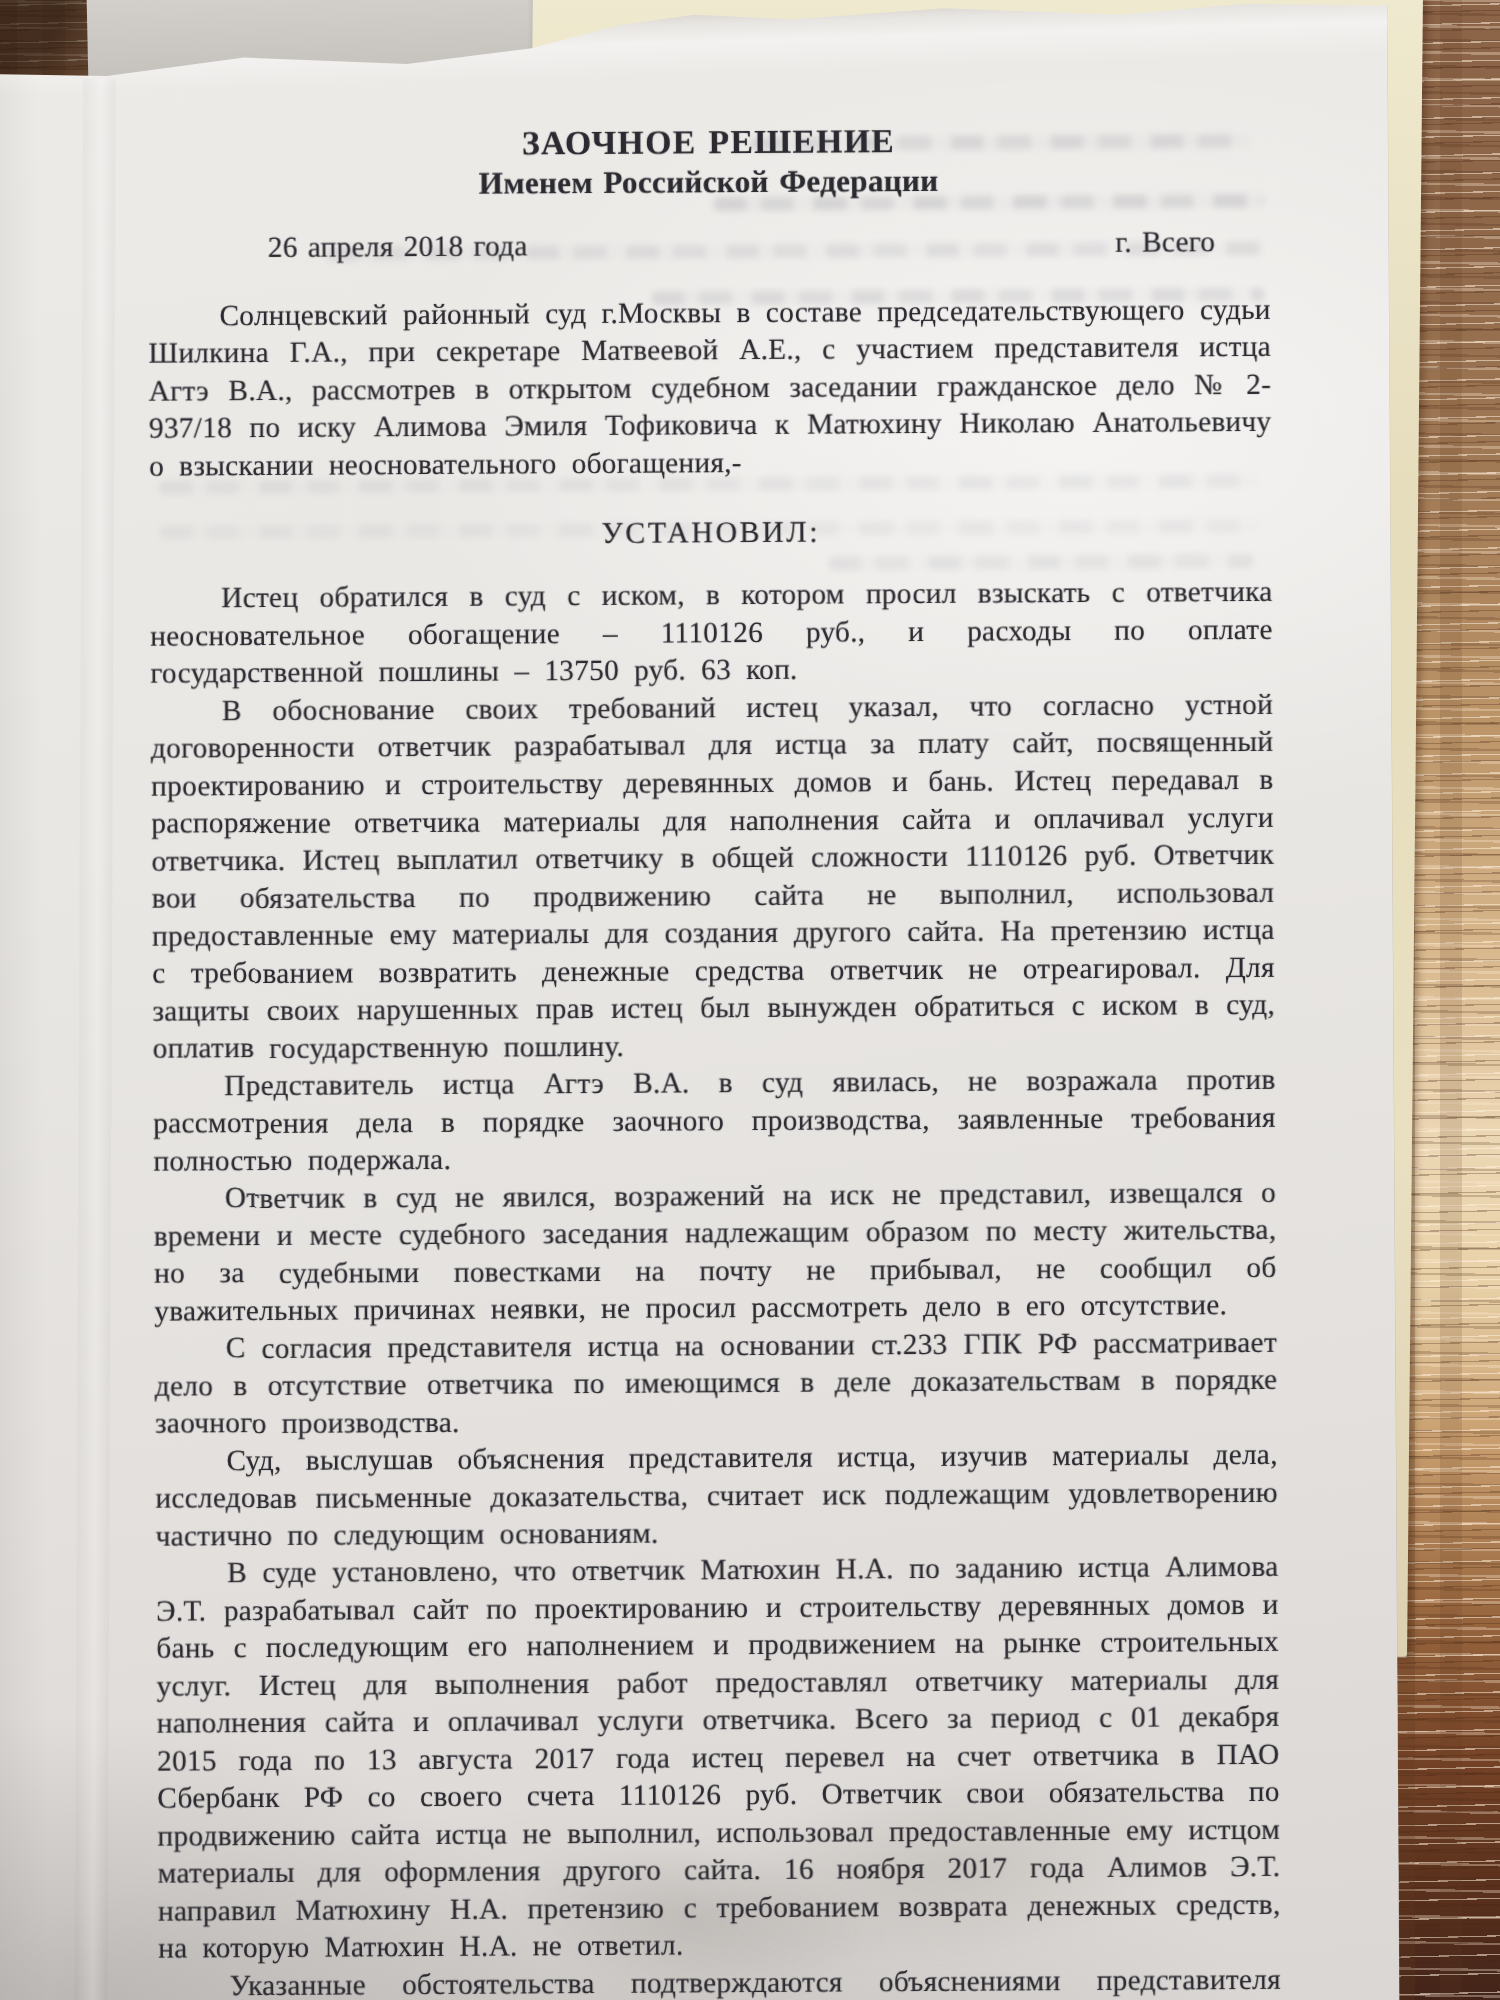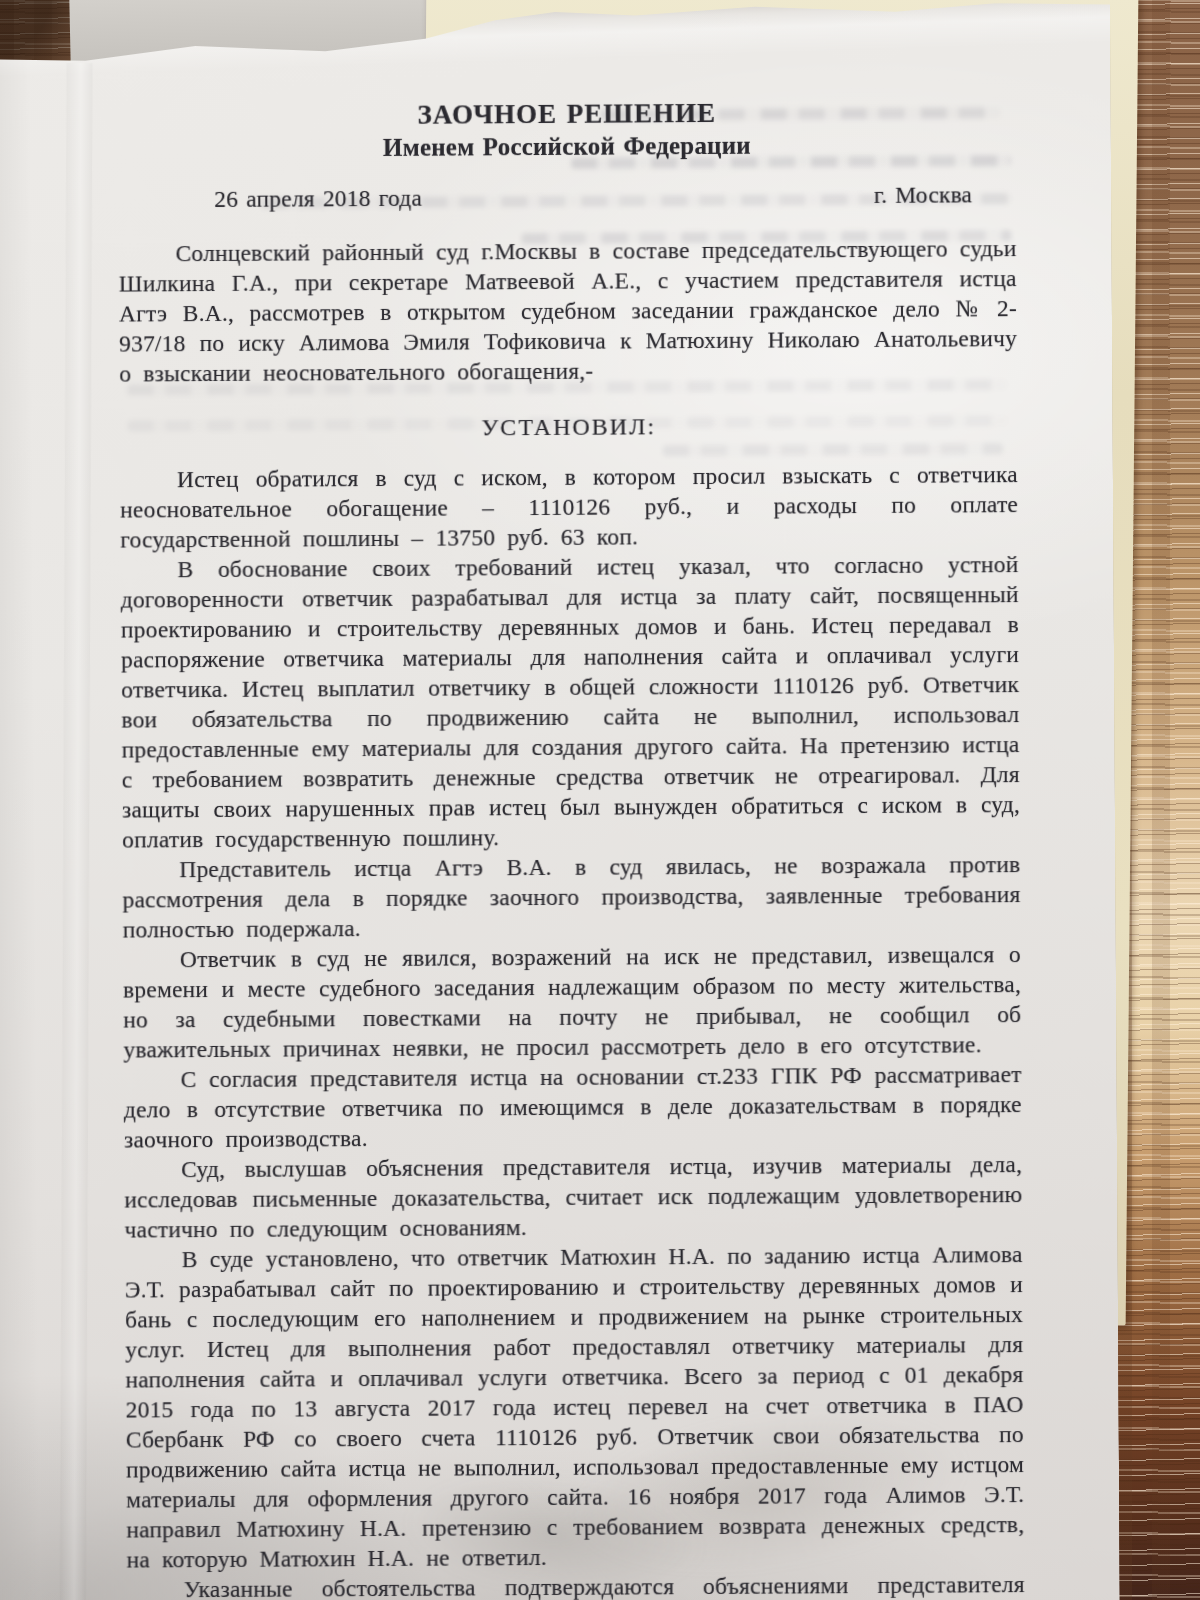--- a/index.html
+++ b/index.html
@@ -109,21 +109,21 @@
   <div class="ghost g4"></div>
   <div class="ghost g5"></div>
   <div class="ghost g6"></div>
   <div class="ghost g7"></div>
 
   <div class="content">
     <div class="title1">ЗАОЧНОЕ РЕШЕНИЕ</div>
     <div class="title2">Именем Российской Федерации</div>
     <div class="dateline">
       <span>26 апреля 2018 года</span>
-      <span>г. Москва</span>
+      <span>г. Всего</span>
     </div>
     <p class="intro">Солнцевский районный суд г.Москвы в составе председательствующего судьи Шилкина Г.А., при секретаре Матвеевой А.Е., с участием представителя истца Агтэ В.А., рассмотрев в открытом судебном заседании гражданское дело № 2-937/18 по иску Алимова Эмиля Тофиковича к Матюхину Николаю Анатольевичу о взыскании неосновательного обогащения,-</p>
     <div class="heading">УСТАНОВИЛ:</div>
     <div id="paragraphs">
         <p class="para">Истец обратился в суд с иском, в котором просил взыскать с ответчика неосновательное обогащение – 1110126 руб., и расходы по оплате государственной пошлины – 13750 руб. 63 коп.</p>
         <p class="para">В обоснование своих требований истец указал, что согласно устной договоренности ответчик разрабатывал для истца за плату сайт, посвященный проектированию и строительству деревянных домов и бань. Истец передавал в распоряжение ответчика материалы для наполнения сайта и оплачивал услуги ответчика. Истец выплатил ответчику в общей сложности 1110126 руб. Ответчик  вои обязательства по продвижению сайта не выполнил, использовал предоставленные ему материалы для создания другого сайта. На претензию истца с требованием возвратить денежные средства ответчик не отреагировал. Для защиты своих нарушенных прав истец был вынужден обратиться с иском в суд, оплатив государственную пошлину.</p>
         <p class="para">Представитель истца Агтэ В.А. в суд явилась, не возражала против рассмотрения дела в порядке заочного производства, заявленные требования полностью подержала.</p>
         <p class="para">Ответчик в суд не явился, возражений на иск не представил, извещался о времени и месте судебного заседания надлежащим образом по месту жительства, но за судебными повестками на почту не прибывал, не сообщил об уважительных причинах неявки, не просил рассмотреть дело в его отсутствие.</p>
         <p class="para">С согласия представителя истца на основании ст.233 ГПК РФ рассматривает дело в отсутствие ответчика по имеющимся в деле доказательствам в порядке заочного производства.</p>
         <p class="para">Суд, выслушав объяснения представителя истца, изучив материалы дела, исследовав письменные доказательства, считает иск подлежащим удовлетворению частично по следующим основаниям.</p>

